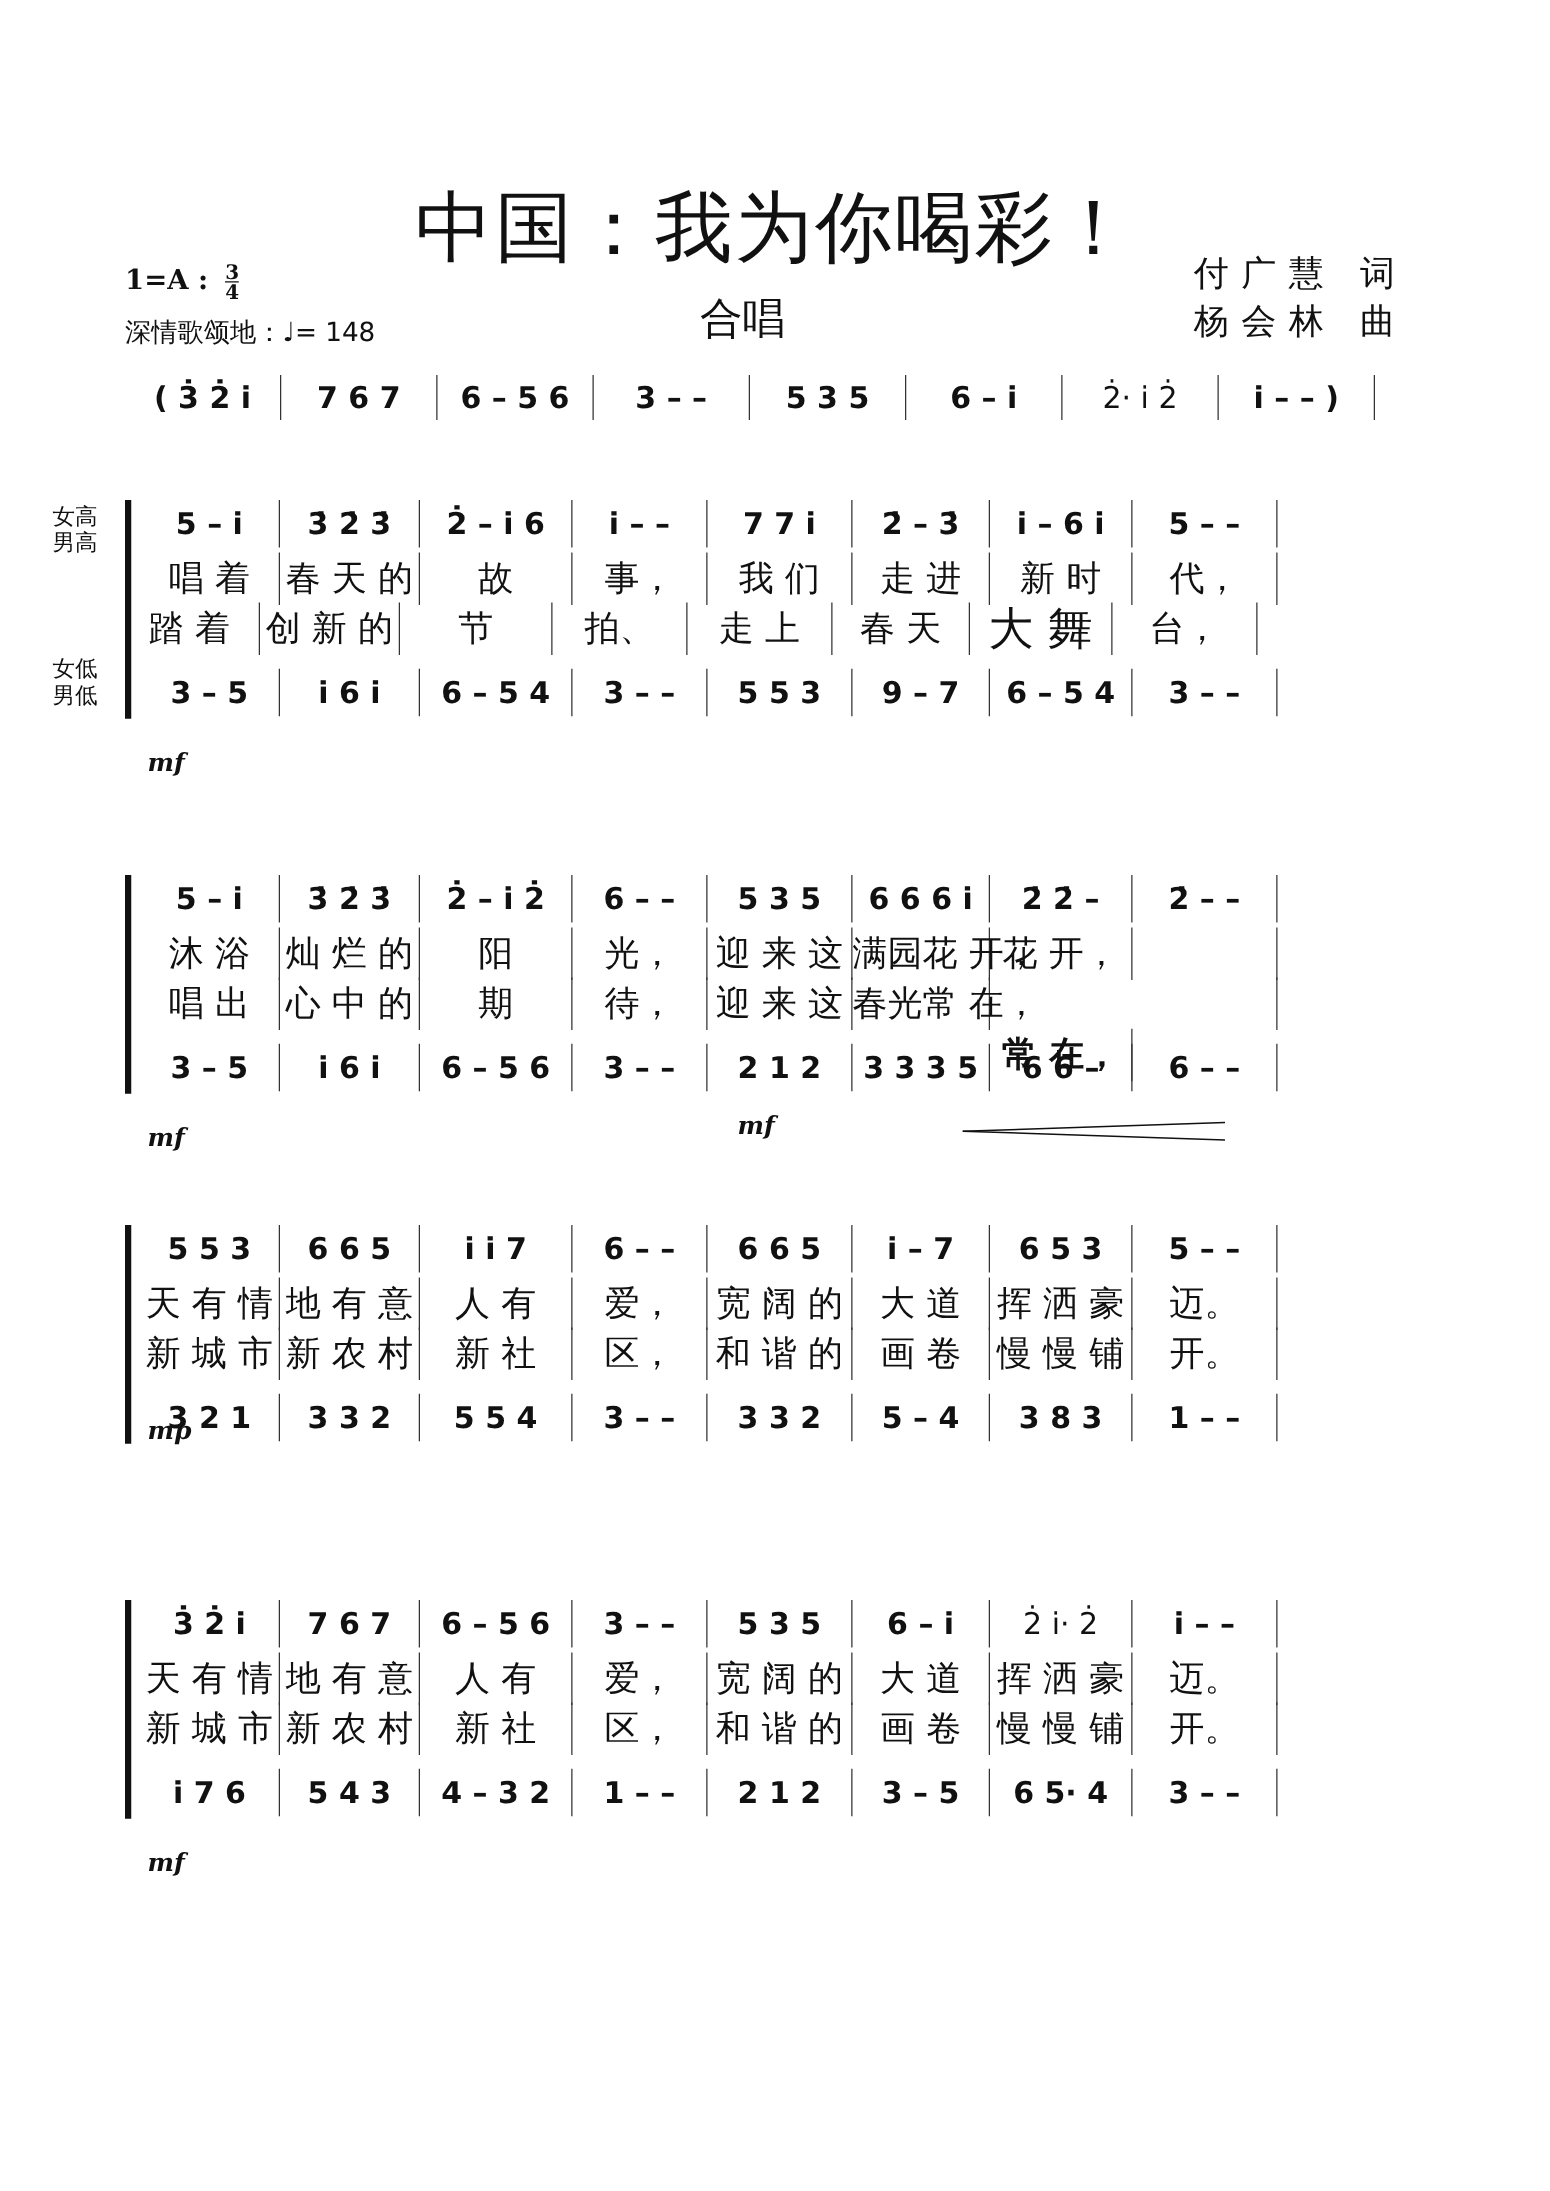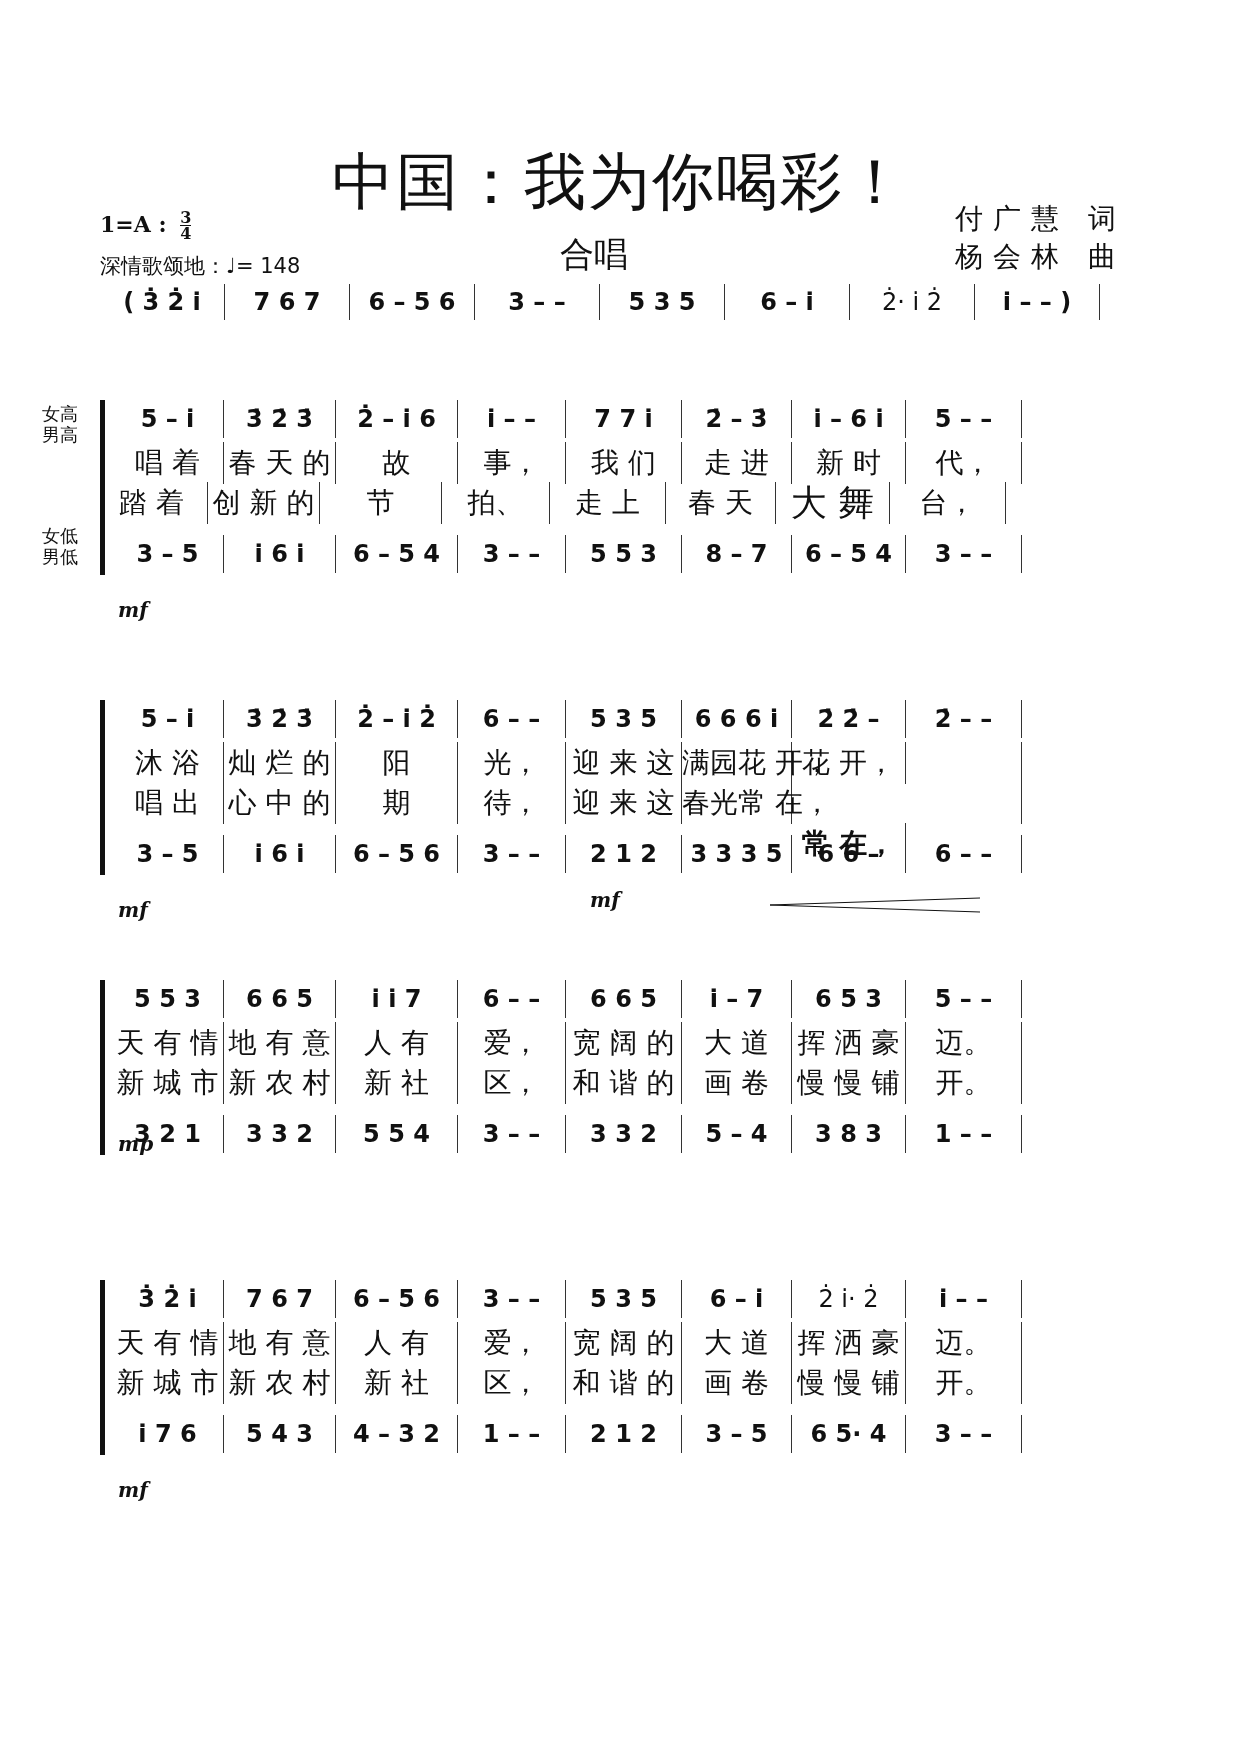--- a/index.html
+++ b/index.html
@@ -31,21 +31,21 @@
   <span> : </span>
   <span class="frac">
     <span class="n">3</span>
     <span>4</span>
   </span>
 </div>
 <div class="abs tempo">
   <span>深情歌颂地：</span><span>♩= 148</span>
 </div>
 
-<div class="abs" style="left:100px;top:284px;width:1000px;height:36px;display:flex;align-items:center;" id="intro">
+<div class="abs" style="left:100px;top:300px;width:1000px;height:36px;display:flex;align-items:center;" id="intro">
     <div class="meas" style="width: 125px; height: 36px; font-size: 24px; font-weight: bold; justify-content: center; align-items: center;">( 3̇ 2̇ i̇</div>
     <div class="meas" style="width: 125px; height: 36px; font-size: 24px; font-weight: bold; justify-content: center; align-items: center;">7 6 7</div>
     <div class="meas" style="width: 125px; height: 36px; font-size: 24px; font-weight: bold; justify-content: center; align-items: center;">6 – 5 6</div>
     <div class="meas" style="width: 125px; height: 36px; font-size: 24px; font-weight: bold; justify-content: center; align-items: center;">3 – –</div>
     <div class="meas" style="width: 125px; height: 36px; font-size: 24px; font-weight: bold; justify-content: center; align-items: center;">5 3 5</div>
     <div class="meas" style="width: 125px; height: 36px; font-size: 24px; font-weight: bold; justify-content: center; align-items: center;">6 – i̇</div>
     <div class="meas" style="width: 125px; height: 36px; font-size: 24px; font-weight: normal; justify-content: center; align-items: center;">2̇· i̇ 2̇</div>
     <div class="meas" style="width: 125px; height: 36px; font-size: 24px; font-weight: bold; justify-content: center; align-items: center;">i̇ – – )</div>
   </div>
 
@@ -89,21 +89,21 @@
       <div class="meas" style="width: 110px; height: 42px; font-size: 28px; font-weight: normal; white-space: pre; justify-content: space-around; align-items: center;">春 天</div>
       <div class="meas" style="width: 114px; height: 42px; font-size: 36px; font-weight: normal; white-space: pre; justify-content: space-around; align-items: center;">大 舞</div>
       <div class="meas" style="width: 116px; height: 42px; font-size: 28px; font-weight: normal; white-space: pre; justify-content: space-around; align-items: center;">台，</div>
     </div>
     <div class="sys-measures" style="left: 112px; top: 535px;">
       <div class="meas" style="width: 112px; height: 38px; font-size: 24px; font-weight: bold; white-space: pre; justify-content: space-around; align-items: center;">3 – 5</div>
       <div class="meas" style="width: 112px; height: 38px; font-size: 24px; font-weight: bold; white-space: pre; justify-content: space-around; align-items: center;">i̇ 6 i̇</div>
       <div class="meas" style="width: 122px; height: 38px; font-size: 24px; font-weight: bold; white-space: pre; justify-content: space-around; align-items: center;">6 – 5 4</div>
       <div class="meas" style="width: 108px; height: 38px; font-size: 24px; font-weight: bold; white-space: pre; justify-content: space-around; align-items: center;">3 – –</div>
       <div class="meas" style="width: 116px; height: 38px; font-size: 24px; font-weight: bold; white-space: pre; justify-content: space-around; align-items: center;">5 5 3</div>
-      <div class="meas" style="width: 110px; height: 38px; font-size: 24px; font-weight: bold; white-space: pre; justify-content: space-around; align-items: center;">8 – 7</div>
+      <div class="meas" style="width: 110px; height: 38px; font-size: 24px; font-weight: bold; white-space: pre; justify-content: space-around; align-items: center;">9 – 7</div>
       <div class="meas" style="width: 114px; height: 38px; font-size: 24px; font-weight: bold; white-space: pre; justify-content: space-around; align-items: center;">6 – 5 4</div>
       <div class="meas" style="width: 116px; height: 38px; font-size: 24px; font-weight: bold; white-space: pre; justify-content: space-around; align-items: center;">3 – –</div>
     </div>
     <div class="dyn" style="left: 118px; top: 598px;">mf</div>
     <div class="bracket" style="left: 100px; top: 700px; height: 175px;"></div>
     <div class="sys-measures" style="left: 112px; top: 700px;">
       <div class="meas" style="width: 112px; height: 38px; font-size: 24px; font-weight: bold; white-space: pre; justify-content: space-around; align-items: center;">5 – i̇</div>
       <div class="meas" style="width: 112px; height: 38px; font-size: 24px; font-weight: bold; white-space: pre; justify-content: space-around; align-items: center;">3̇ 2̇ 3̇</div>
       <div class="meas" style="width: 122px; height: 38px; font-size: 24px; font-weight: bold; white-space: pre; justify-content: space-around; align-items: center;">2̇ – i̇ 2̇</div>
       <div class="meas" style="width: 108px; height: 38px; font-size: 24px; font-weight: bold; white-space: pre; justify-content: space-around; align-items: center;">6 – –</div>

